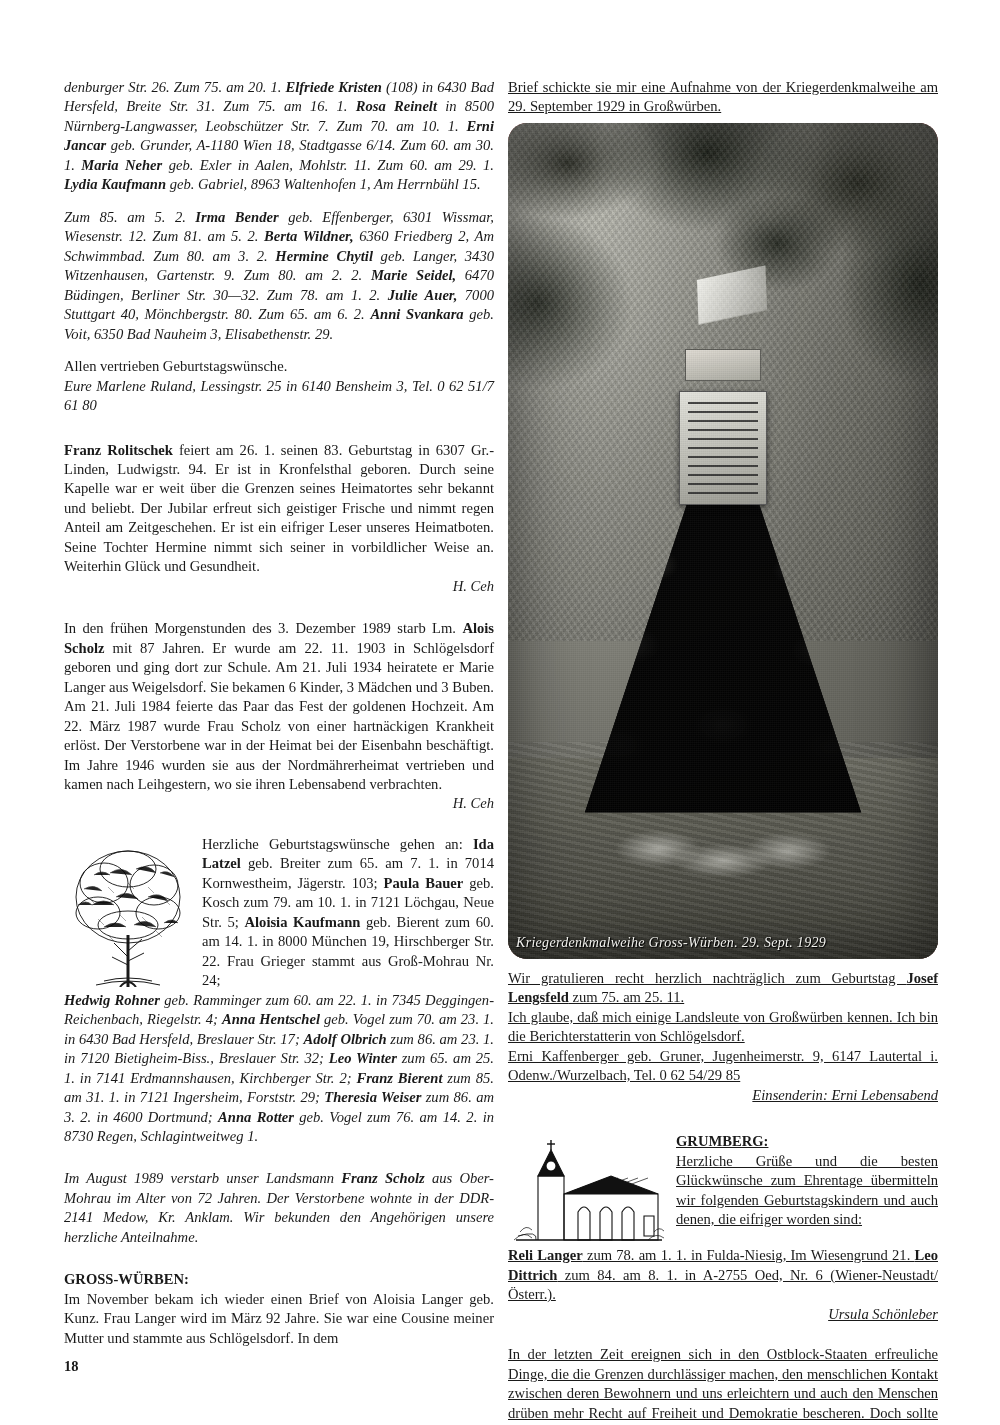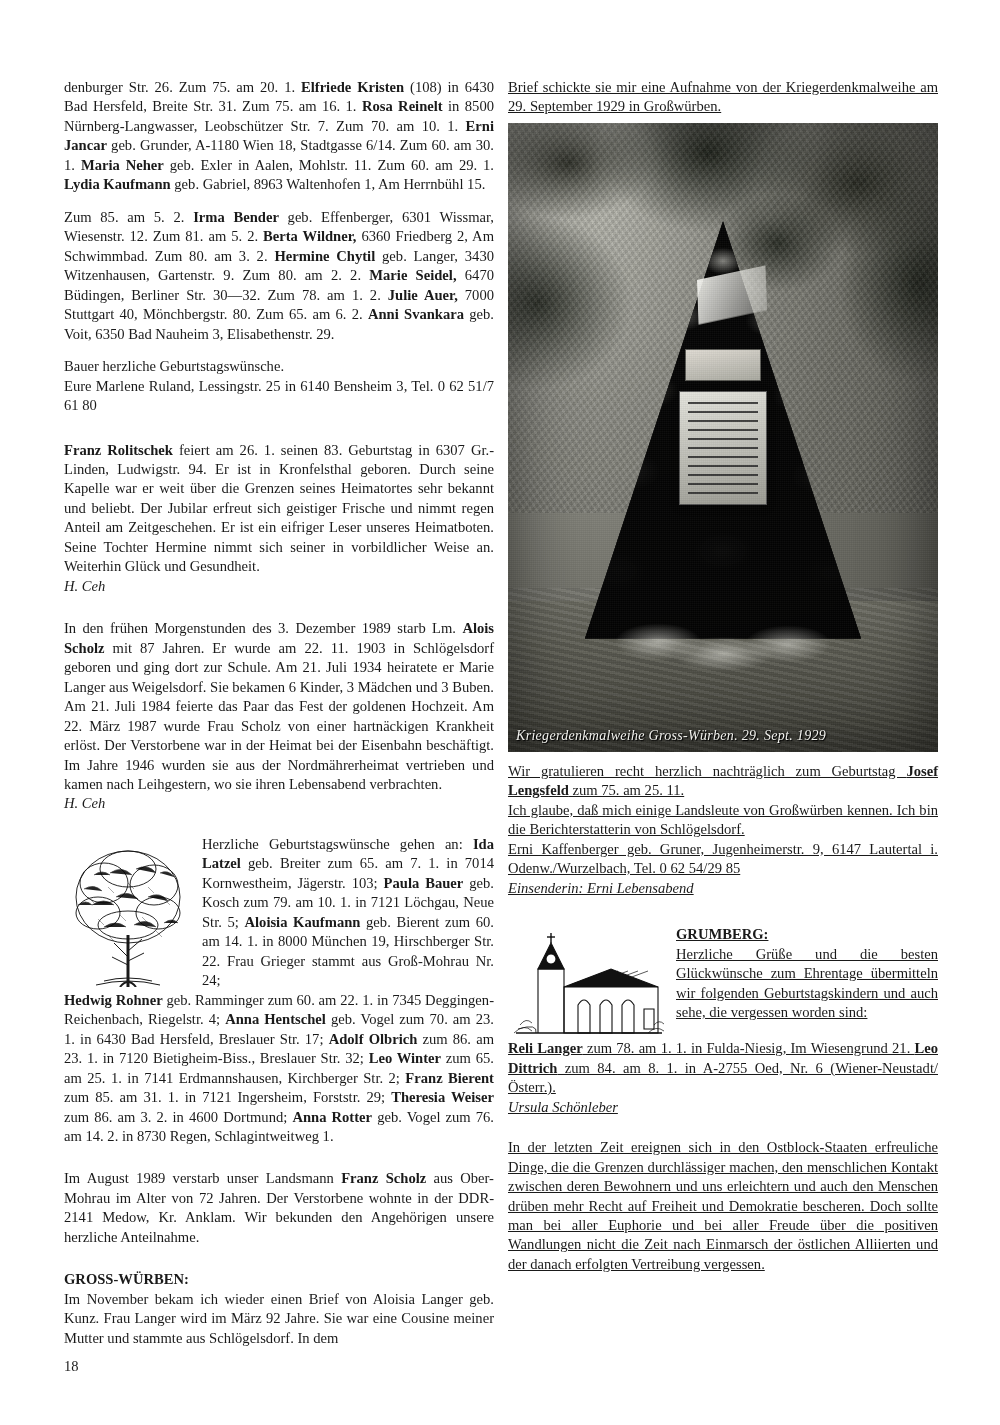--- a/index.html
+++ b/index.html
@@ -29,44 +29,46 @@
     line-height: 1.335;
     text-align: justify;
   }
   .col-left { left: 64px; }
   .col-right { left: 508px; text-decoration: underline; }
 
   p {
     margin: 0 0 0 0;
     text-indent: 0;
   }
-  .block { margin-bottom: 13px; }
+  .block { margin-bottom: 13px; font-style: italic; }
   .tight { margin-bottom: 0; }
   b, .b { font-weight: bold; }
   .sig {
+    text-align: right;
     font-style: italic;
   }
   .heading {
     font-weight: bold;
     margin-bottom: 0;
   }
   .clear { clear: both; }
 
   
   .photo-wrap {
     width: 430px;
     margin: 6px 0 10px 0;
     position: relative;
   }
   .photo {
     width: 430px;
-    height: 629px;
+    height: 836px;
     position: relative;
     overflow: hidden;
     background: #7f1d1d;
+    border-radius: 19px;
   }
   .photo-caption-overlay {
     position: absolute;
     left: 8px;
     bottom: 6px;
     font-family: "Liberation Serif", serif;
     font-style: italic;
     font-size: 14px;
     color: #f2f2ee;
     text-shadow: 0 0 3px rgba(0,0,0,0.9), 1px 1px 1px #000;
@@ -213,34 +215,35 @@
     margin: 4px 10px 2px 0;
     position: relative;
   }
 
   .pagenum {
     position: absolute;
     left: 64px;
     top: 1358px;
     font-size: 14.5px;
     font-family: "Liberation Serif", serif;
+    font-weight: bold;
   }
 </style>
 </head>
 <body>
 
 <div class="page">
 
   <div class="col col-left">
 
     <p class="block">denburger Str. 26. Zum 75. am 20. 1. <b>Elfriede Kristen</b> (108) in 6430 Bad Hersfeld, Breite Str. 31. Zum 75. am 16. 1. <b>Rosa Reinelt</b> in 8500 Nürnberg-Langwasser, Leobschützer Str. 7. Zum 70. am 10. 1. <b>Erni Jancar</b> geb. Grunder, A-1180 Wien 18, Stadtgasse 6/14. Zum 60. am 30. 1. <b>Maria Neher</b> geb. Exler in Aalen, Mohlstr. 11. Zum 60. am 29. 1. <b>Lydia Kaufmann</b> geb. Gabriel, 8963 Waltenhofen 1, Am Herrnbühl 15.</p>
 
     <p class="block">Zum 85. am 5. 2. <b>Irma Bender</b> geb. Effenberger, 6301 Wissmar, Wiesenstr. 12. Zum 81. am 5. 2. <b>Berta Wildner,</b> 6360 Friedberg 2, Am Schwimmbad. Zum 80. am 3. 2. <b>Hermine Chytil</b> geb. Langer, 3430 Witzenhausen, Gartenstr. 9. Zum 80. am 2. 2. <b>Marie Seidel,</b> 6470 Büdingen, Berliner Str. 30—32. Zum 78. am 1. 2. <b>Julie Auer,</b> 7000 Stuttgart 40, Mönchbergstr. 80. Zum 65. am 6. 2. <b>Anni Svankara</b> geb. Voit, 6350 Bad Nauheim 3, Elisabethenstr. 29.</p>
 
-    <p class="tight">Bauer herzliche Geburtstagswünsche.</p>
+    <p class="tight">Allen vertrieben Geburtstagswünsche.</p>
 
     <p class="block">Eure Marlene Ruland, Lessingstr. 25 in 6140 Bensheim 3, Tel. 0 62 51/7 61 80</p>
 
     <div style="height:12px"></div>
 
     <p class="tight"><b>Franz Rolitschek</b> feiert am 26. 1. seinen 83. Geburtstag in 6307 Gr.-Linden, Ludwigstr. 94. Er ist in Kronfelsthal geboren. Durch seine Kapelle war er weit über die Grenzen seines Heimatortes sehr bekannt und beliebt. Der Jubilar erfreut sich geistiger Frische und nimmt regen Anteil am Zeitgeschehen. Er ist ein eifriger Leser unseres Heimatboten. Seine Tochter Hermine nimmt sich seiner in vorbildlicher Weise an. Weiterhin Glück und Gesundheit.</p>
     <p class="block sig">H. Ceh</p>
 
     <div style="height:10px"></div>
 
@@ -349,21 +352,21 @@
             <path d="M8 104 L154 104" stroke-width="1.6"></path>
             <path d="M10 100 q20 -6 18 4" stroke-width="0.8"></path>
           </g>
           <g stroke="#111" stroke-width="0.7" fill="none">
             <path d="M6 104 q10 -10 18 -2 M140 104 q8 -8 16 -2"></path>
             <path d="M12 96 q6 -8 12 -2 M146 96 q5 -6 10 -1"></path>
           </g>
         </svg>
       </div>
       <p class="heading">GRUMBERG:</p>
-      <p class="tight">Herzliche Grüße und die besten Glückwünsche zum Ehrentage übermitteln wir folgenden Geburtstagskindern und auch sehe, die vergessen worden sind:</p>
+      <p class="tight">Herzliche Grüße und die besten Glückwünsche zum Ehrentage übermitteln wir folgenden Geburtstagskindern und auch denen, die eifriger worden sind:</p>
       <div class="clear"></div>
       <p class="tight"><b>Reli Langer</b> zum 78. am 1. 1. in Fulda-Niesig, Im Wiesengrund 21. <b>Leo Dittrich</b> zum 84. am 8. 1. in A-2755 Oed, Nr. 6 (Wiener-Neustadt/Österr.).</p>
       <p class="block sig">Ursula Schönleber</p>
     </div>
 
     <div style="height:8px"></div>
 
     <p class="tight">In der letzten Zeit ereignen sich in den Ostblock-Staaten erfreuliche Dinge, die die Grenzen durchlässiger machen, den menschlichen Kontakt zwischen deren Bewohnern und uns erleichtern und auch den Menschen drüben mehr Recht auf Freiheit und Demokratie bescheren. Doch sollte man bei aller Euphorie und bei aller Freude über die positiven Wandlungen nicht die Zeit nach Einmarsch der östlichen Alliierten und der danach erfolgten Vertreibung vergessen.</p>
   </div>
 

